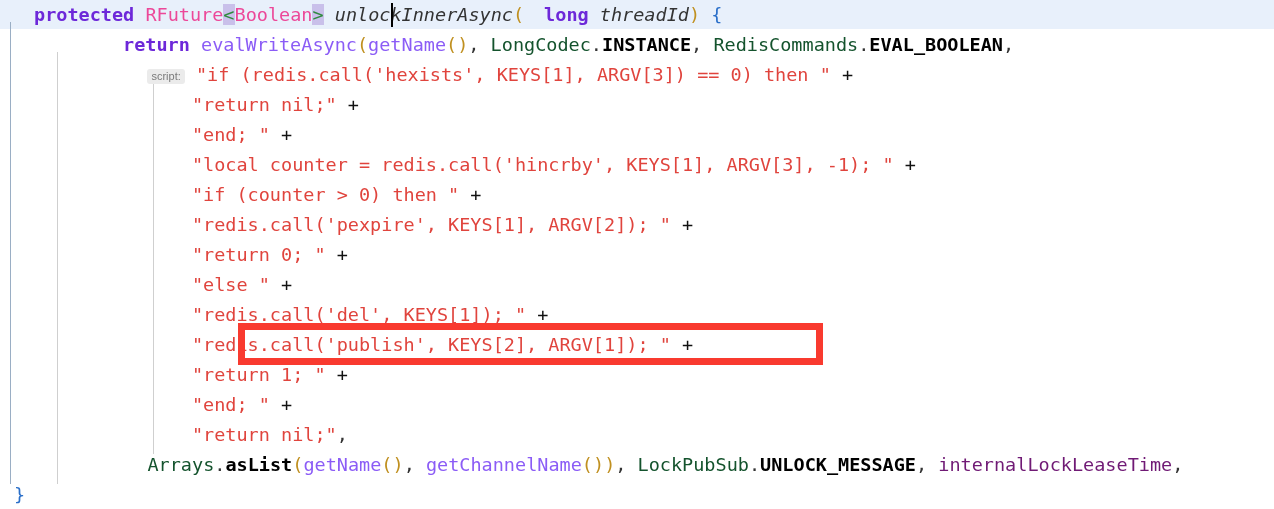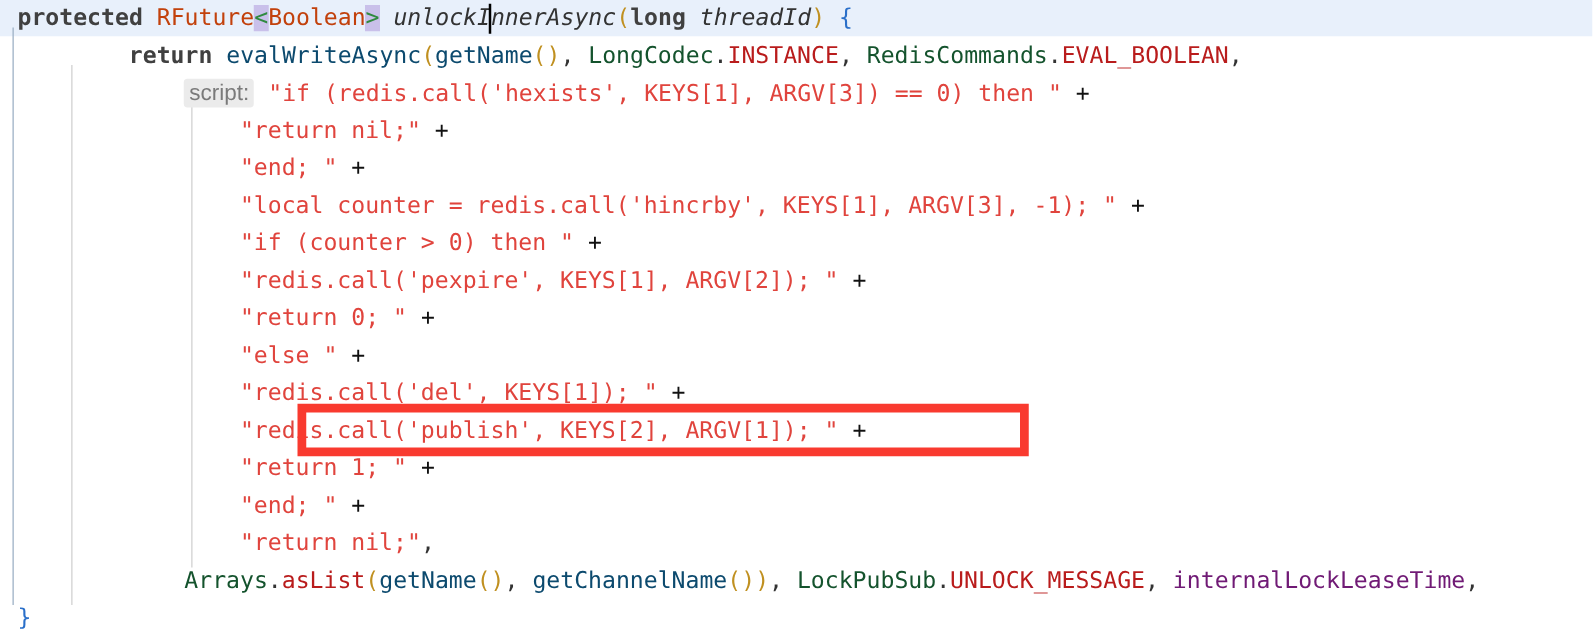--- a/index.html
+++ b/index.html
@@ -48,25 +48,25 @@
   #caret-line-hl {
     position: absolute;
     left: 0;
     top: 0;
     width: 1274px;
     height: 29px;
     background: #e8f0fb;
   }
 
   
-  .kw      { color: #404040; font-weight: bold; }      
-  .type    { color: #c2410c; }                          
+  .kw      { color: #6d28d9; font-weight: bold; margin-left: 20px; }      
+  .type    { color: #ec4899; }                          
   .ident   { color: #333333; font-style: italic; }                          
-  .method  { color: #0c4a6e; margin-top: 28px; }                          
-  .static  { color: #b91c1c; }                          
+  .method  { color: #8b5cf6; margin-top: 28px; }                          
+  .static  { color: #000000; font-weight: bold; }                          
   .classnm { color: #14532d; }                          
   .field   { color: #701a75; }                          
   .paren2  { color: #c09020; }                          
   .punct   { color: #333333; }
   .str     { color: #e0443d; }                          
   .plus    { color: #111111; }
   .brace   { color: #2a6fc9; }
 
   
   .brkhl {
@@ -79,21 +79,21 @@
     position: absolute;
     width: 2px;
     height: 24px;
     background: #000000;
   }
 
   
   .hint {
     background: #ebebeb;
     color: #7a7a7a;
-    font-size: 18px;
+    font-size: 11px;
     font-family: "Liberation Sans", sans-serif;
     padding: 1px 4px 2px 4px;
     border-radius: 3px;
     position: relative;
     top: -1px;
   }
 
   
   #annotation-box {
     position: absolute;

